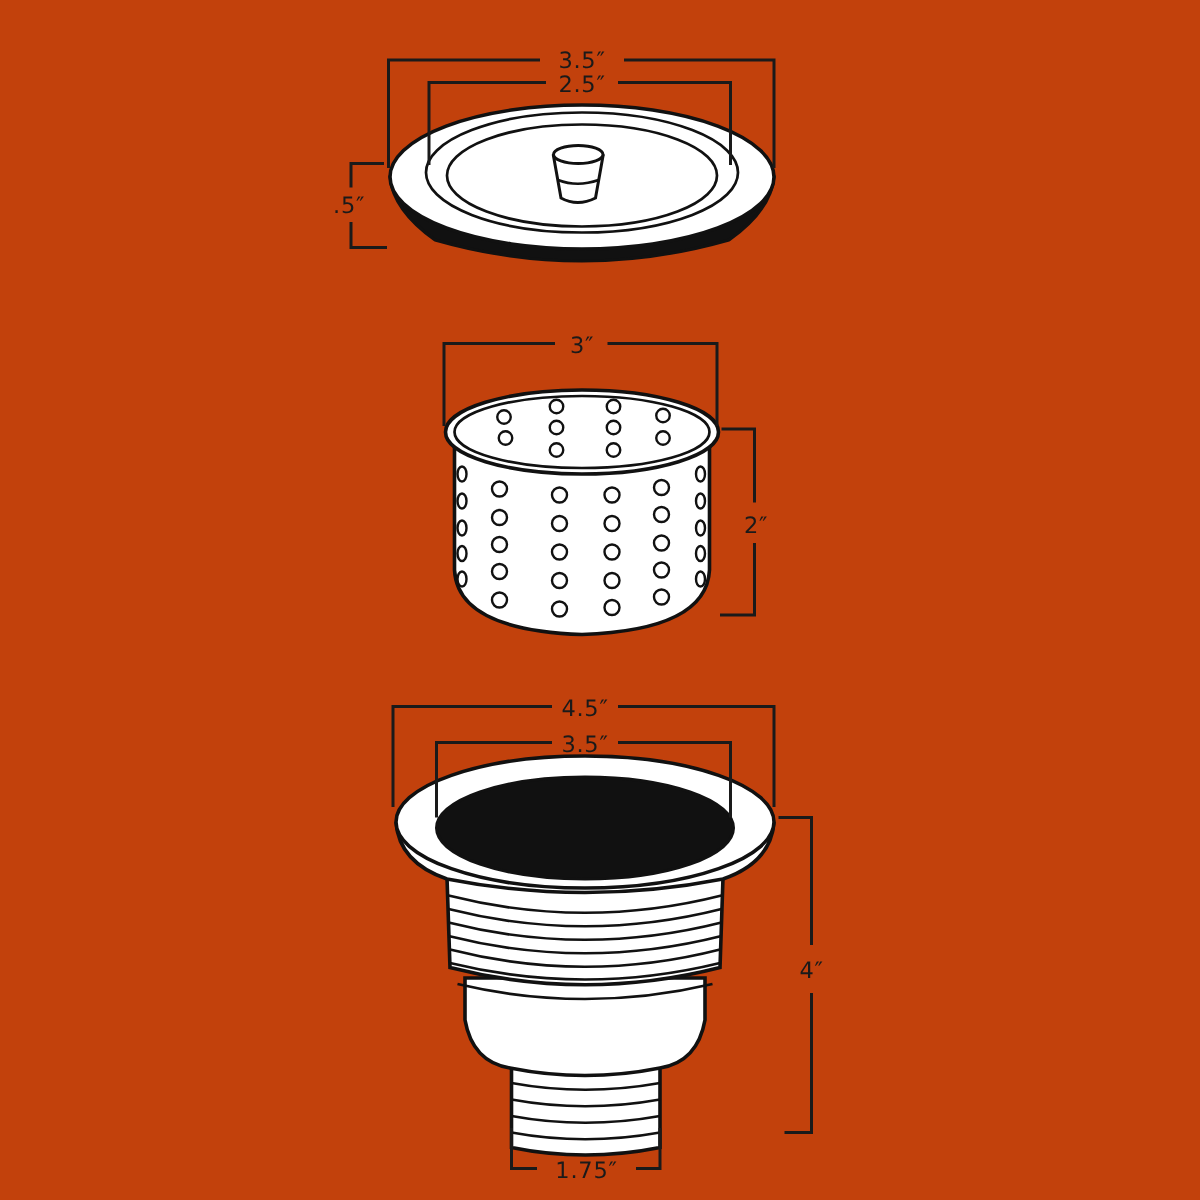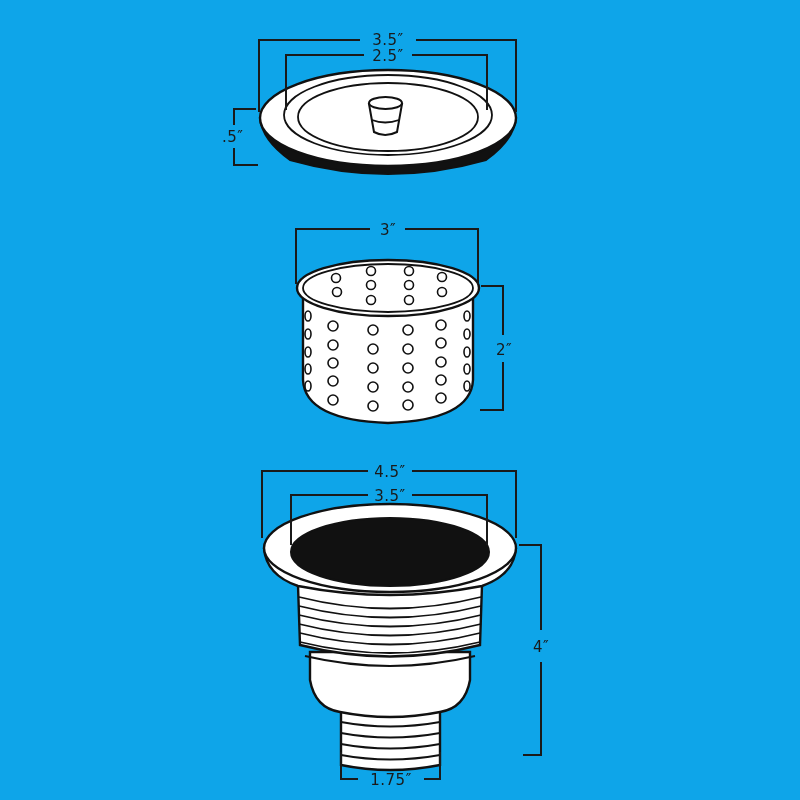--- a/index.html
+++ b/index.html
@@ -1,17 +1,17 @@
 <!DOCTYPE html>
 <html><head>
   <meta charset="utf-8">
   <style>
     html, body { margin: 0; padding: 0; background: #ffffff; }
     body { width: 800px; height: 800px; overflow: hidden; }
-    .canvas { position: relative; width: 800px; height: 800px; background: #0ea5e9; }
+    .canvas { position: relative; width: 800px; height: 800px; background: #c2410c; }
     svg { position: absolute; left: 0; top: 0; }
     .lbl { font-family: "DejaVu Sans", sans-serif; font-size: 15px; fill: #1a1a1a; letter-spacing: 0.5px; }
     .dim { stroke: #1a1a1a; stroke-width: 2; fill: none; }
     .ln { stroke: #111; stroke-width: 2.4; fill: #fff; }
     .ln-thin { stroke: #111; stroke-width: 1.8; fill: none; }
     .hole { stroke: #111; stroke-width: 1.6; fill: #fff; }
   </style>
 </head>
 <body>
 

